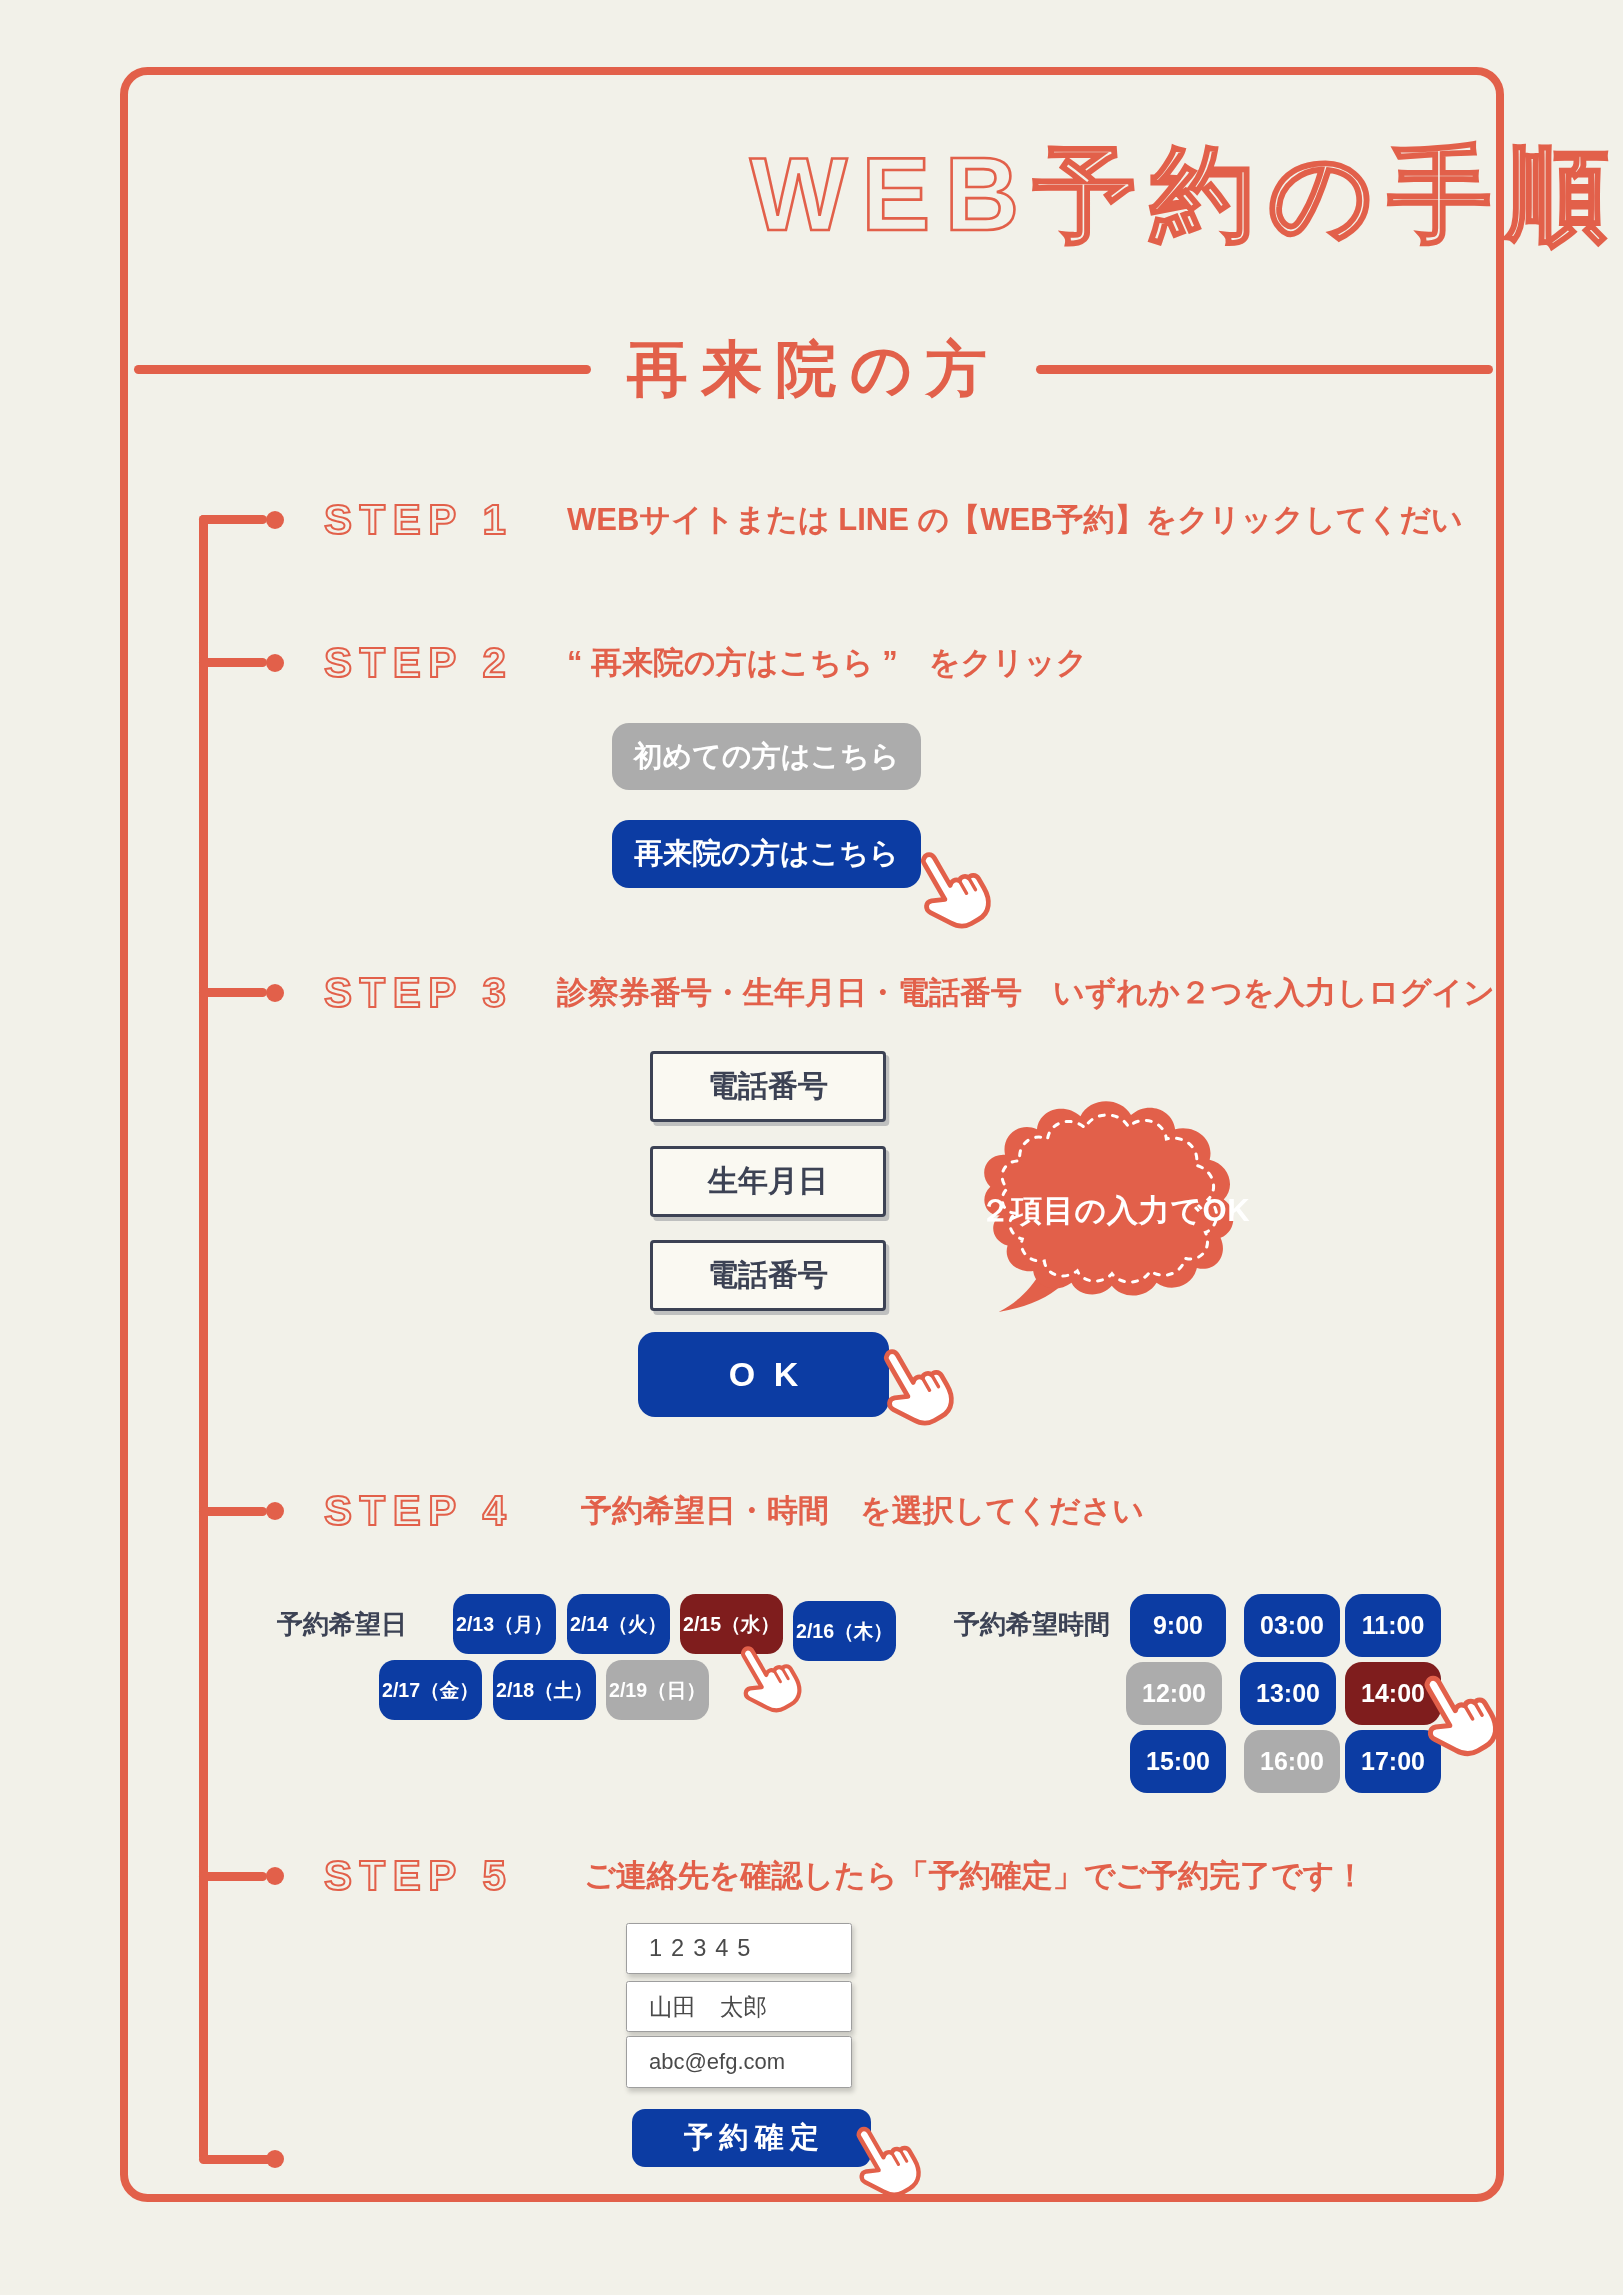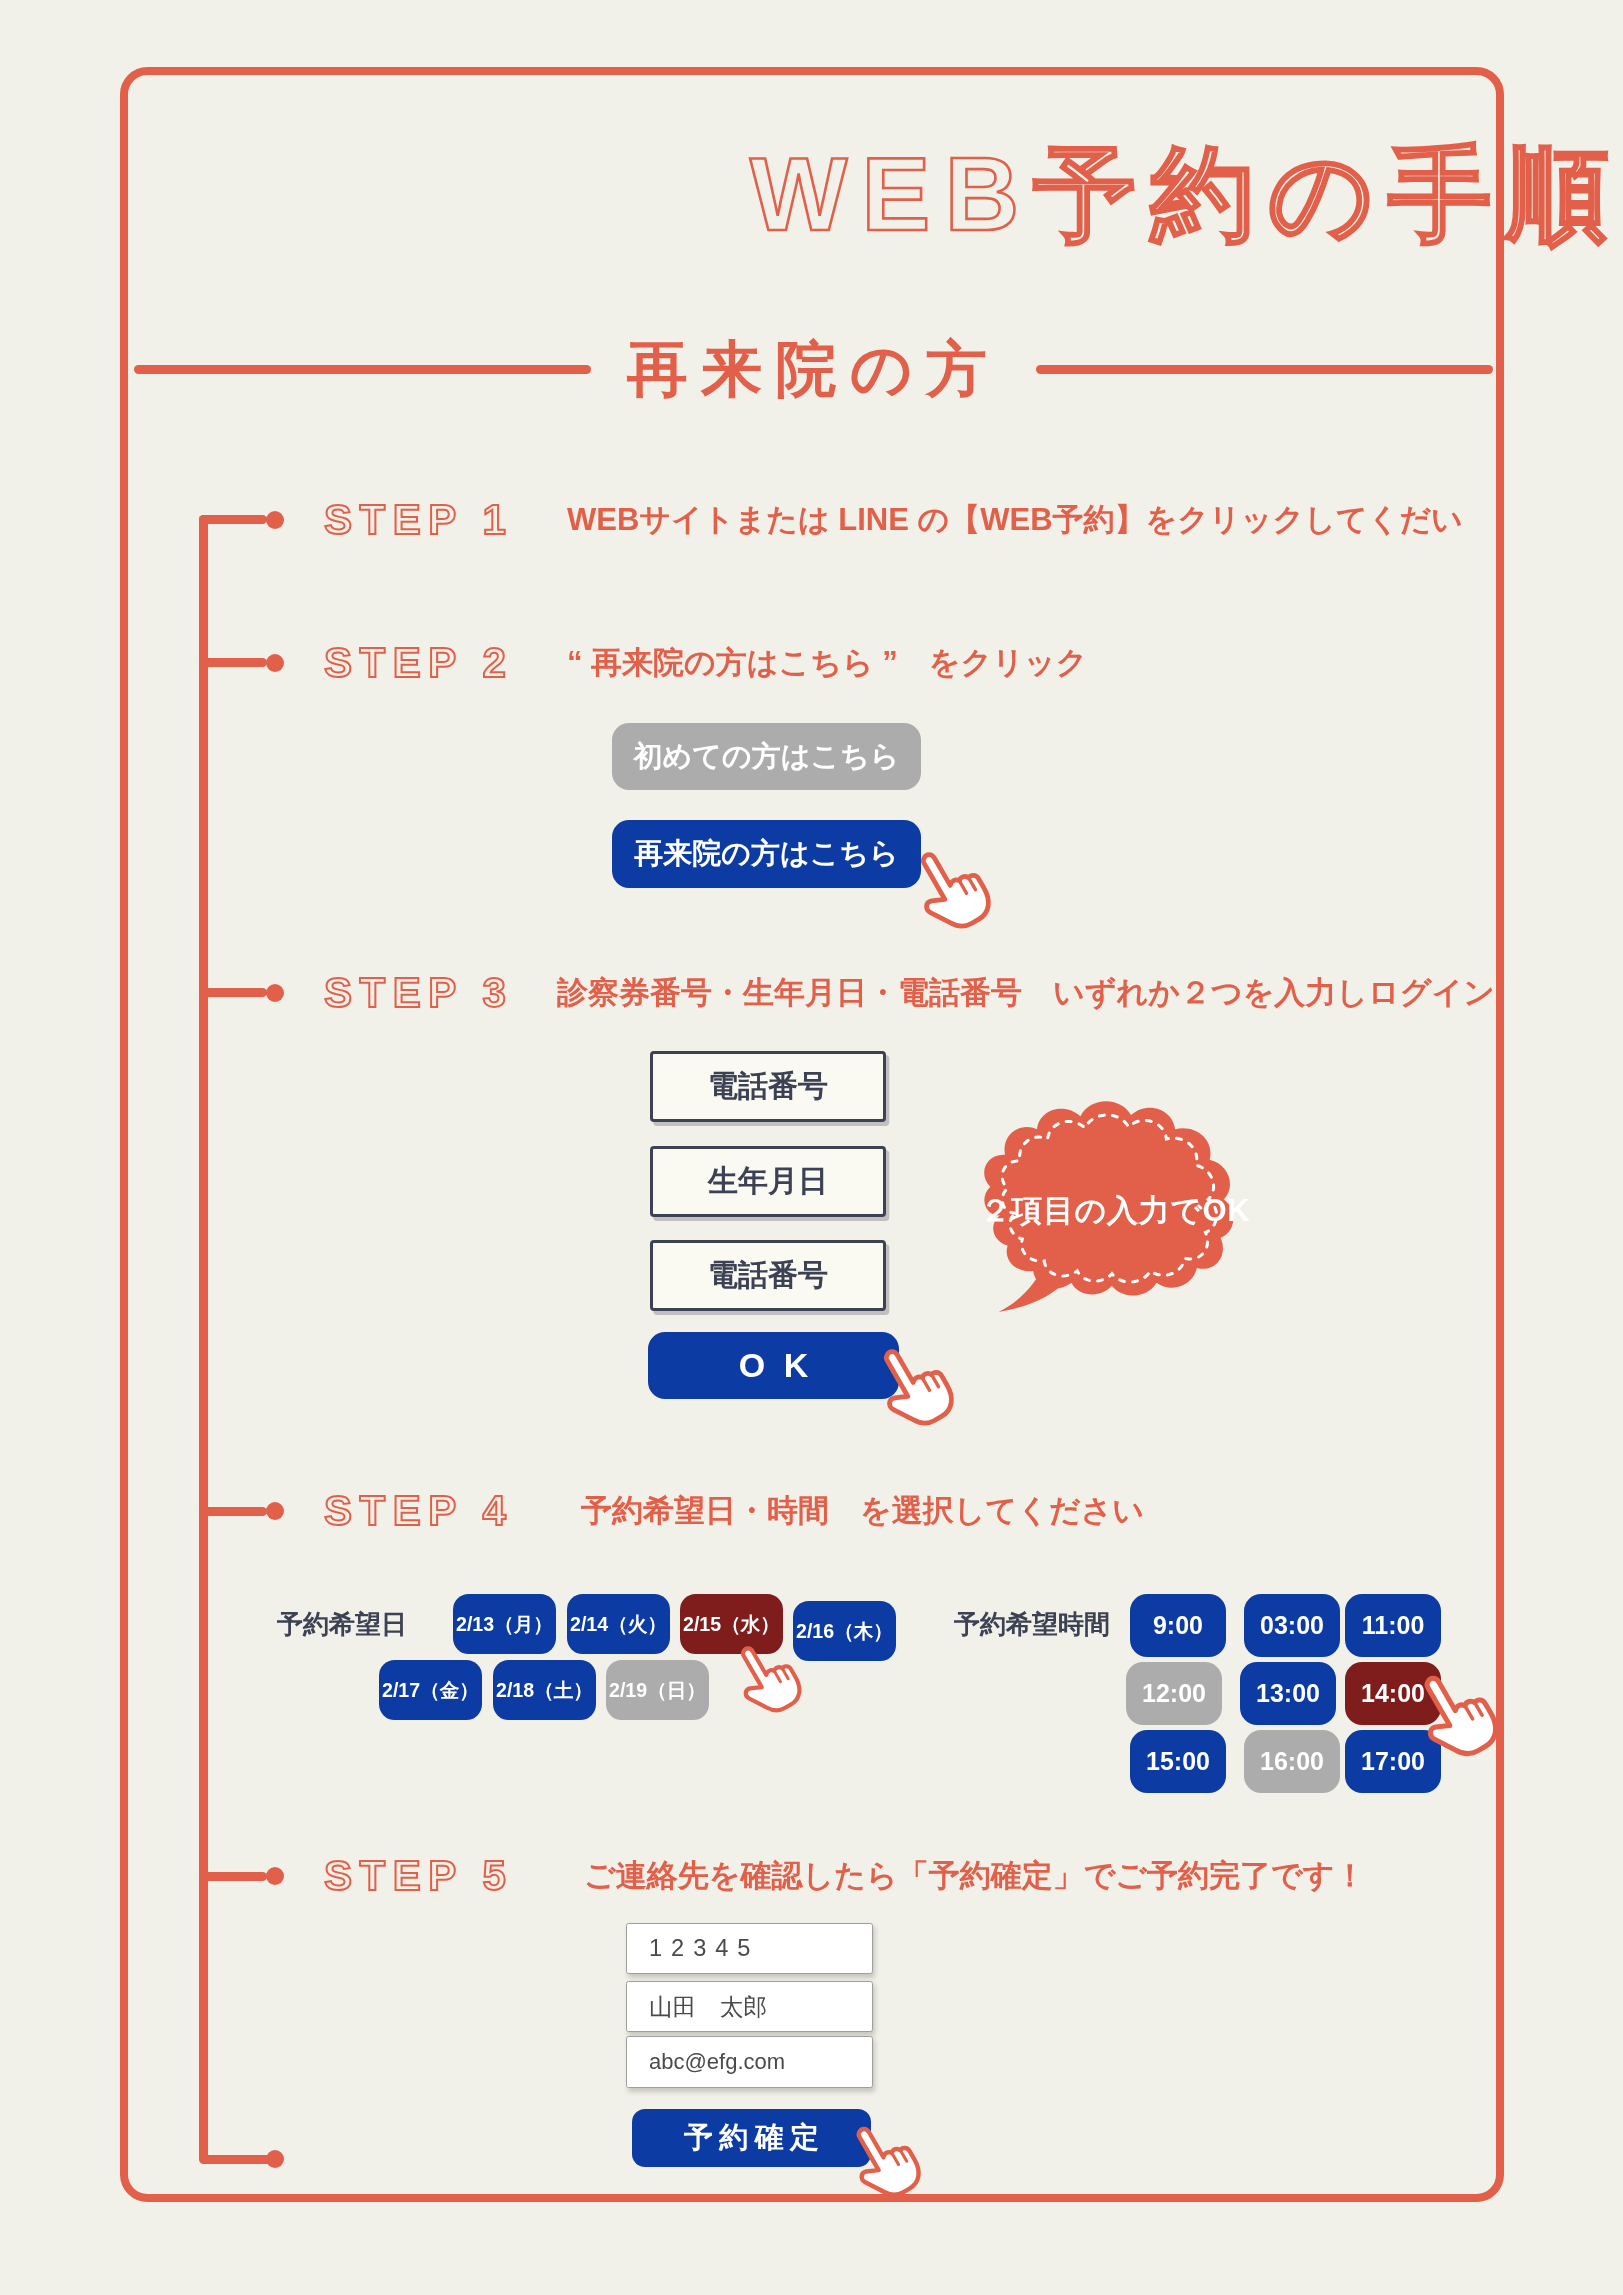--- a/index.html
+++ b/index.html
@@ -29,31 +29,31 @@
   .btn{position:absolute;display:flex;align-items:center;justify-content:center;
        color:#fff;font-weight:bold;white-space:nowrap;}
   .blue{background:#0C3CA3;} .pink{background:#7f1d1d;} .grayed{background:#ACACAC;}
   .choice-btn{width:309px;height:68px;border-radius:17px;font-size:29px;}
   
   .input-box{position:absolute;left:650px;width:236px;height:71px;box-sizing:border-box;
              background:#FAF9F2;border:3.3px solid #3C4254;border-radius:3.9px;
              box-shadow:3.3px 3.9px 0 rgba(60,66,84,0.28);
              display:flex;align-items:center;justify-content:center;
              font-size:30px;font-weight:600;color:#3C4254;}
-  .ok-btn{left:638px;top:1332px;width:251px;height:67px;border-radius:17px;
-          font-size:34px;letter-spacing:0.55em;padding-left:0.55em;box-sizing:border-box;margin-left:10px;}
+  .ok-btn{left:638px;top:1332px;width:251px;height:85px;border-radius:17px;
+          font-size:34px;letter-spacing:0.55em;padding-left:0.55em;box-sizing:border-box;}
   .bubble{position:absolute;left:954px;top:1078px;width:322px;height:243px;}
   .bubble-text{position:absolute;left:0;top:46%;width:100%;text-align:center;
                font-size:31px;font-weight:bold;color:#fff;letter-spacing:0.02em;}
   
   .grid-label{position:absolute;font-size:26px;font-weight:600;color:#3C4254;white-space:nowrap;}
   .date-btn{width:103px;height:60px;border-radius:15.7px;font-size:19.6px;}
   .time-btn{width:96px;height:63px;border-radius:17px;font-size:25px;}
   
-  .field{position:absolute;left:626px;width:247px;height:51px;box-sizing:border-box;
+  .field{position:absolute;left:626px;width:226px;height:51px;box-sizing:border-box;
          background:#fff;border:1.3px solid #9E9E9E;border-radius:2.6px;
          box-shadow:2px 3.3px 5.2px rgba(0,0,0,0.18);
          display:flex;align-items:center;padding-left:22px;
          font-size:23.6px;color:#4A4A4A;}
   .confirm-btn{left:632px;top:2109px;width:239px;height:58px;border-radius:13px;
                font-size:29px;letter-spacing:0.22em;padding-left:0.22em;box-sizing:border-box;}
   .cursor{position:absolute;transform:rotate(-30deg);transform-origin:45% 10%;}
   .cursor svg{width:100%;height:100%;}
 </style>
 </head>

